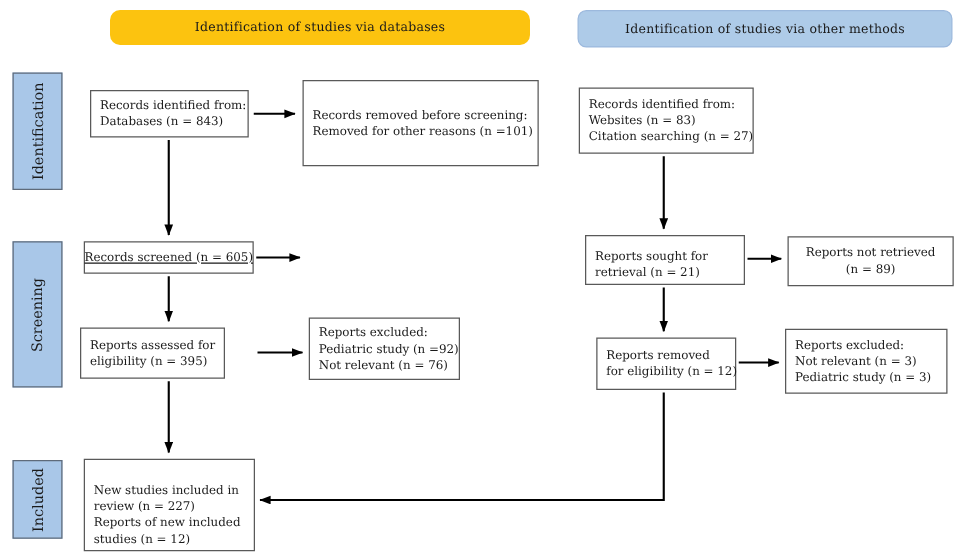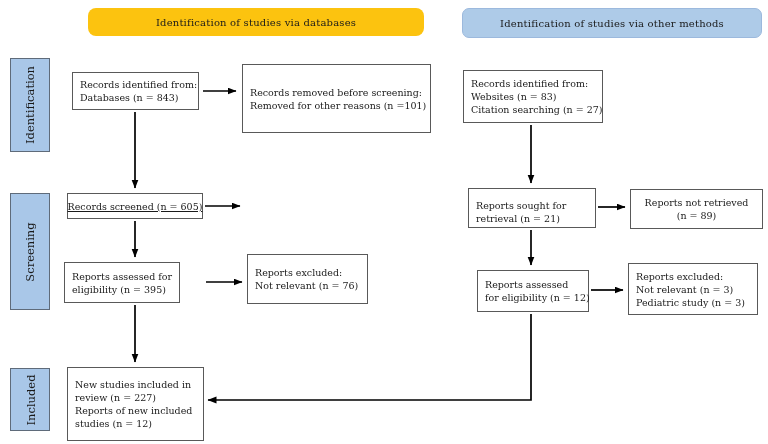--- a/index.html
+++ b/index.html
@@ -84,24 +84,25 @@
   </div>
 
 
   <div class="fbox" style="left:64px;top:262px;width:116px;height:41px;">
     <span class="line">Reports assessed for</span>
     <span class="line">eligibility (n = 395)</span>
   </div>
 
   <div class="fbox" style="left:247px;top:254px;width:121px;height:50px;">
     <span class="line">Reports excluded:</span>
+    <span class="line">Pediatric study (n =92)</span>
     <span class="line">Not relevant (n = 76)</span>
   </div>
 
-  <div class="fbox" style="left:67px;top:367px;width:137px;height:74px;">
+  <div class="fbox" style="left:67px;top:367px;width:137px;height:74px;justify-content:flex-end;">
     <span class="line">New studies included in</span>
     <span class="line">review (n = 227)</span>
     <span class="line">Reports of new included</span>
     <span class="line">studies (n = 12)</span>
   </div>
 
   <div class="fbox" style="left:463px;top:70px;width:140px;height:53px;">
     <span class="line">Records identified from:</span>
     <span class="line">Websites (n = 83)</span>
     <span class="line">Citation searching (n = 27)</span>
@@ -111,21 +112,21 @@
     <span class="line">Reports sought for</span>
     <span class="line">retrieval (n = 21)</span>
   </div>
 
   <div class="fbox center" style="left:630px;top:189px;width:133px;height:40px;">
     <span class="line">Reports not retrieved</span>
     <span class="line">(n = 89)</span>
   </div>
 
   <div class="fbox" style="left:477px;top:270px;width:112px;height:42px;">
-    <span class="line">Reports assessed</span>
+    <span class="line">Reports removed</span>
     <span class="line">for eligibility (n = 12)</span>
   </div>
 
   <div class="fbox" style="left:628px;top:263px;width:130px;height:52px;">
     <span class="line">Reports excluded:</span>
     <span class="line">Not relevant (n = 3)</span>
     <span class="line">Pediatric study (n = 3)</span>
   </div>
 
 </div>

